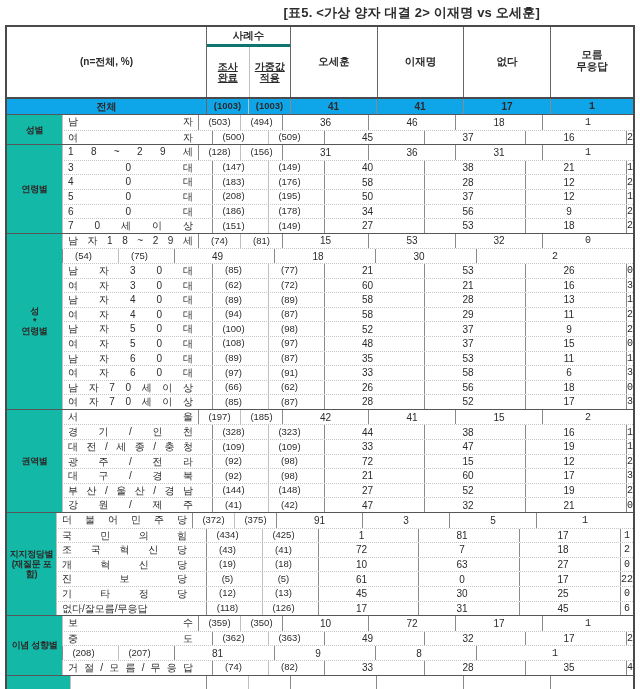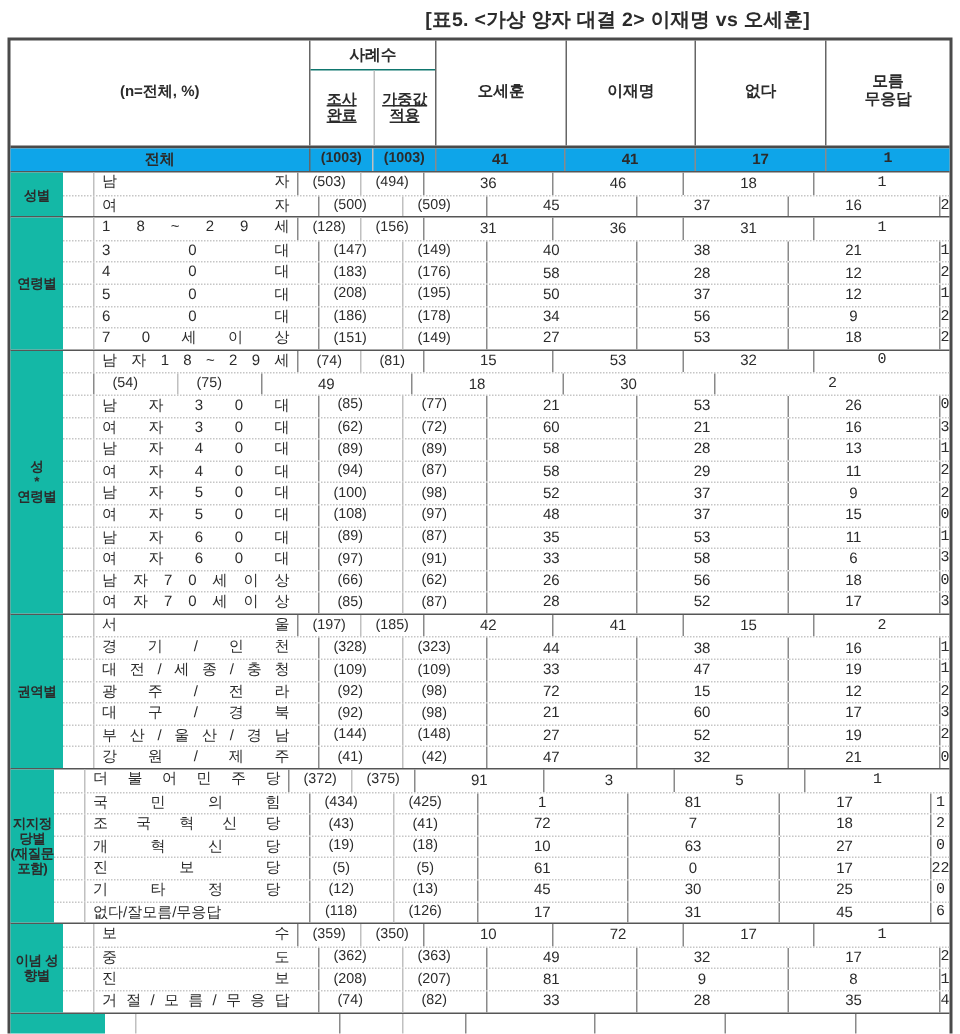--- a/index.html
+++ b/index.html
@@ -35,39 +35,39 @@
     font-size: 10px;
     text-align: center;
     white-space: pre-line;
     line-height: 1.12;
     overflow: hidden;
   }
   
   .header { display: flex; height: 70px; border-bottom: 2px solid #4a4a4a; }
   .h-label { width: 199px; font-weight: bold; font-size: 10px; }
   .cases-box { width: 84px; box-sizing: border-box; border-left: 1px solid #666; display: flex; flex-direction: column; }
-  .cases-title { height: 20px; box-sizing: border-box; border-bottom: 1px solid #0f766e;
+  .cases-title { height: 20px; box-sizing: border-box; border-bottom: 3px solid #0f766e;
     display: flex; align-items: center; justify-content: center; font-weight: bold; font-size: 10.5px; }
   .cases-sub { flex: 1; display: flex; }
   .cases-sub .cell { width: 42px; font-weight: bold; font-size: 10px; text-decoration: underline; }
   .cases-sub .cell + .cell { border-left: 1px solid #c0c0c0; }
   .h-cand { font-weight: bold; font-size: 10.5px; border-left: 1px solid #666; }
   .w-d1 { width: 86px; } .w-d2 { width: 87px; } .w-d3 { width: 87px; } .w-d4 { flex: 1; font-family: Liberation Mono, monospace; }
   
   .total-row { display: flex; height: 15px; background: #0ea5e9; font-weight: bold; }
   .t-label { width: 199px; font-size: 10px; }
   
   .group { display: flex; border-top: 1.5px solid #565656; }
   .cat {
     width: 63px; box-sizing: border-box;
     background: #14b8a6;
     font-weight: bold; font-size: 9px; letter-spacing: -0.3px;
   }
   .rows { flex: 1; display: flex; flex-direction: column; }
-  .row { display: flex; height: 14.6px; box-sizing: border-box; padding-left: 20px; }
+  .row { display: flex; height: 14.6px; box-sizing: border-box; }
   .rows .row + .row { border-top: 1px dotted #c6c6c6; gap: 14px; }
   .sub {
     width: 136px; box-sizing: border-box;
     border-left: 1px solid #c0c0c0;
     display: block;
     padding: 0 5px;
     font-size: 10px;
     line-height: 13.2px;
     text-align: justify;
     text-align-last: justify;
@@ -465,21 +465,20 @@
           <div class="row">
             <div class="sub">중 도</div>
             <div class="cell n1">(362)</div>
             <div class="cell n2">(363)</div>
             <div class="cell d w-d1">49</div>
             <div class="cell d w-d2">32</div>
             <div class="cell d w-d3">17</div>
             <div class="cell d w-d4">2</div>
           </div>
           <div class="row">
-            <div class="sub">진 보</div>
             <div class="cell n1">(208)</div>
             <div class="cell n2">(207)</div>
             <div class="cell d w-d1">81</div>
             <div class="cell d w-d2">9</div>
             <div class="cell d w-d3">8</div>
             <div class="cell d w-d4">1</div>
           </div>
           <div class="row">
             <div class="sub">거 절 / 모 름 / 무 응 답</div>
             <div class="cell n1">(74)</div>

